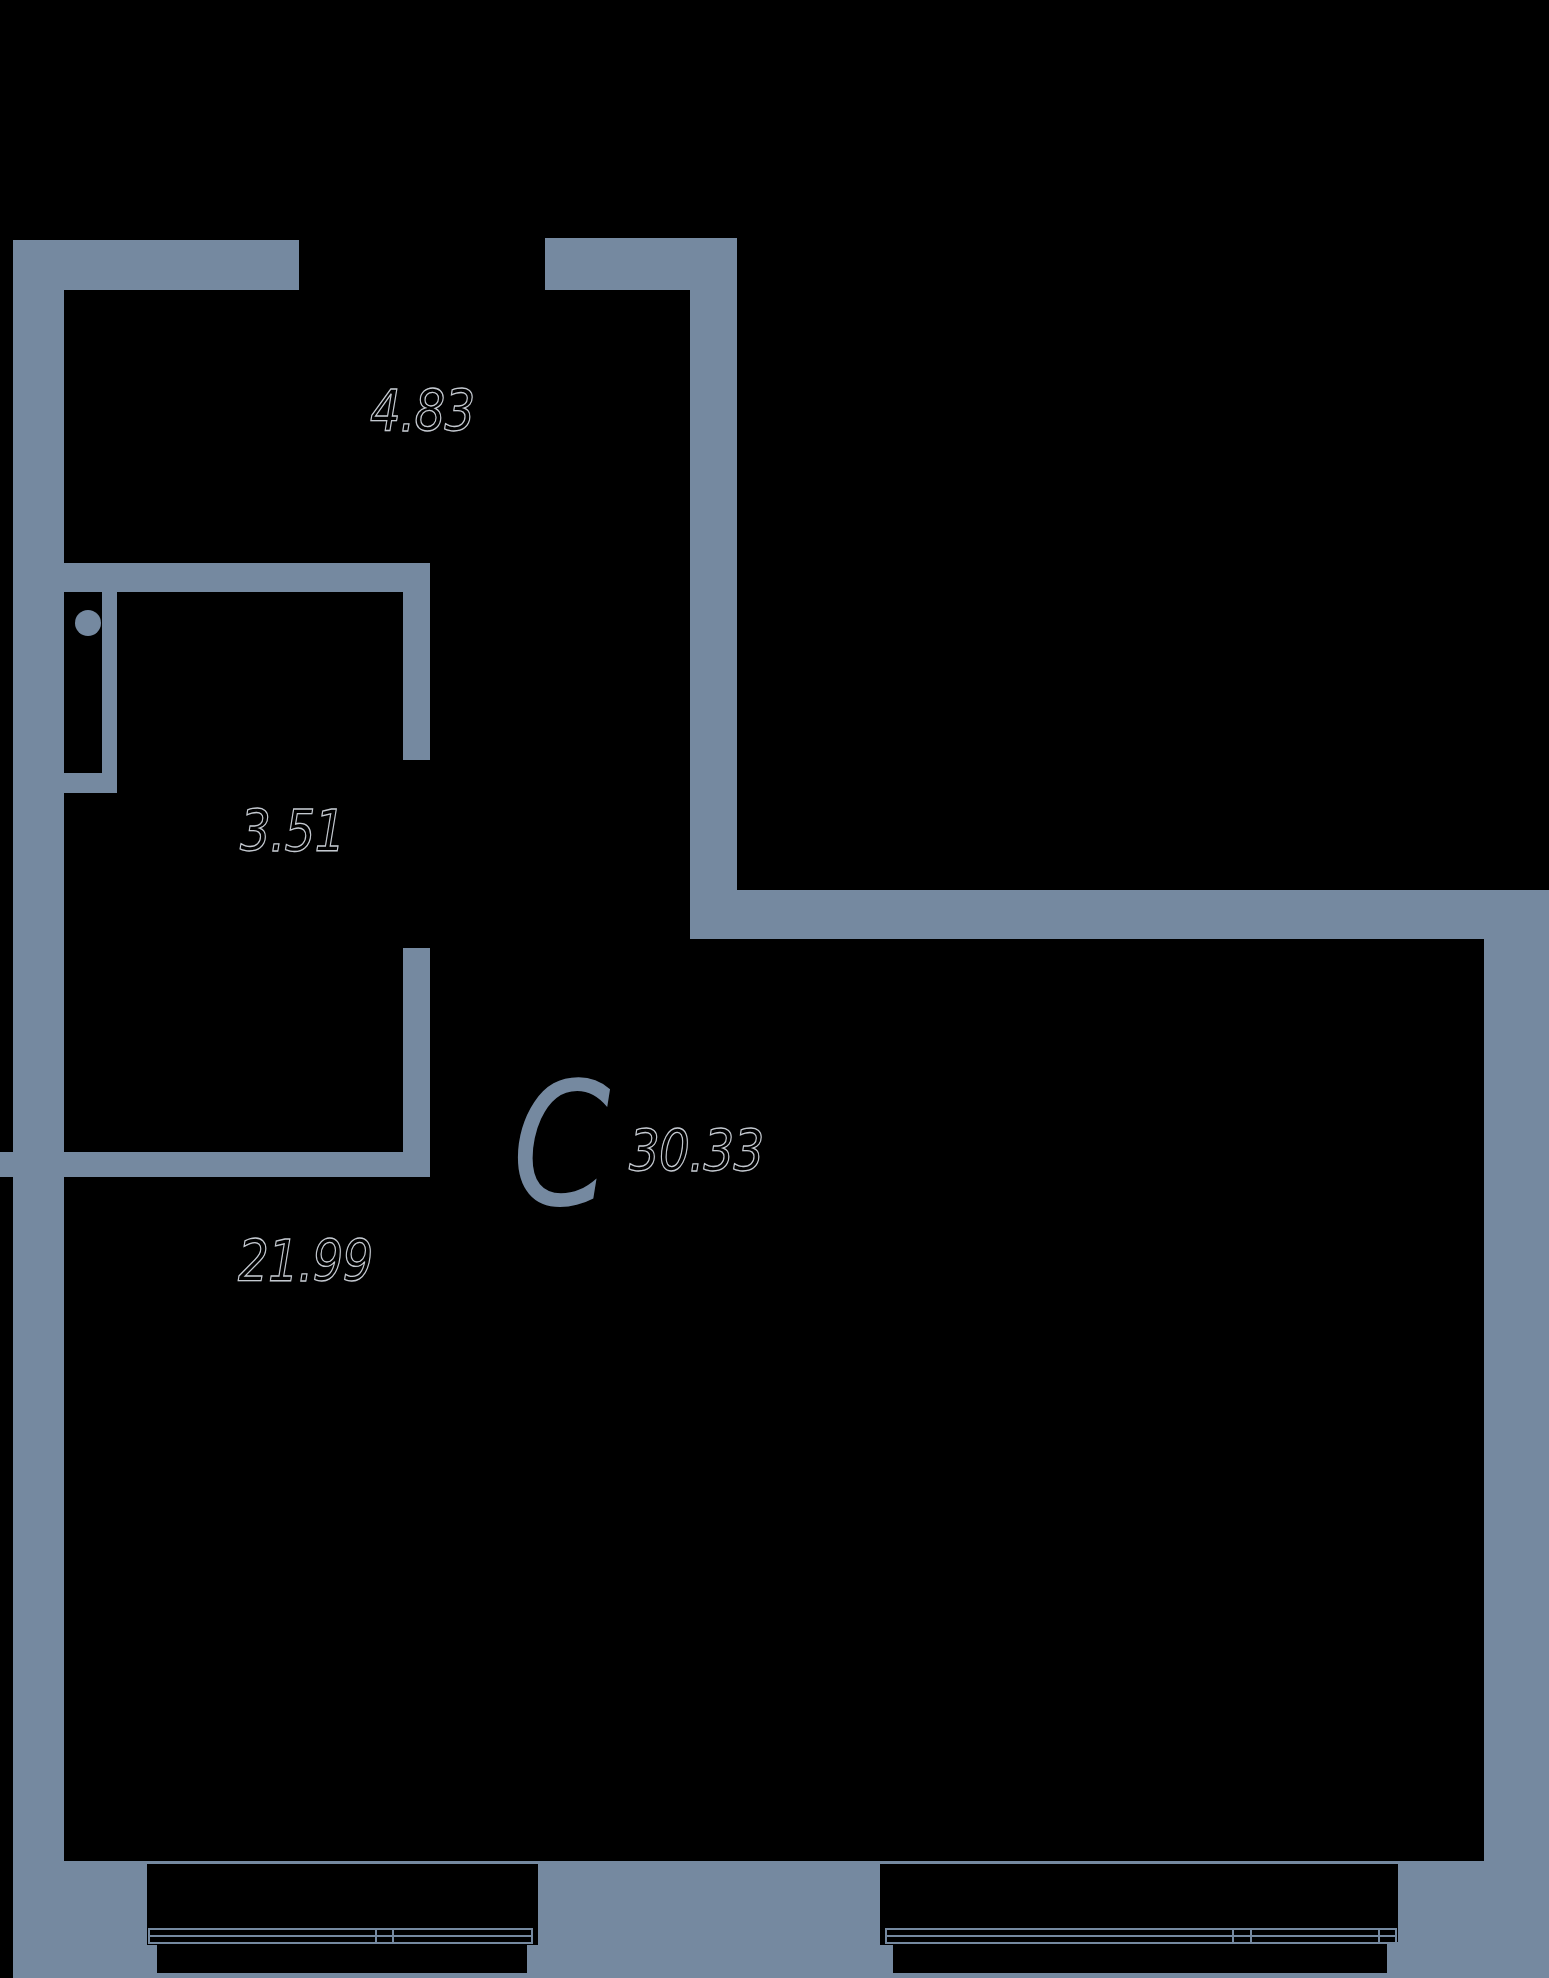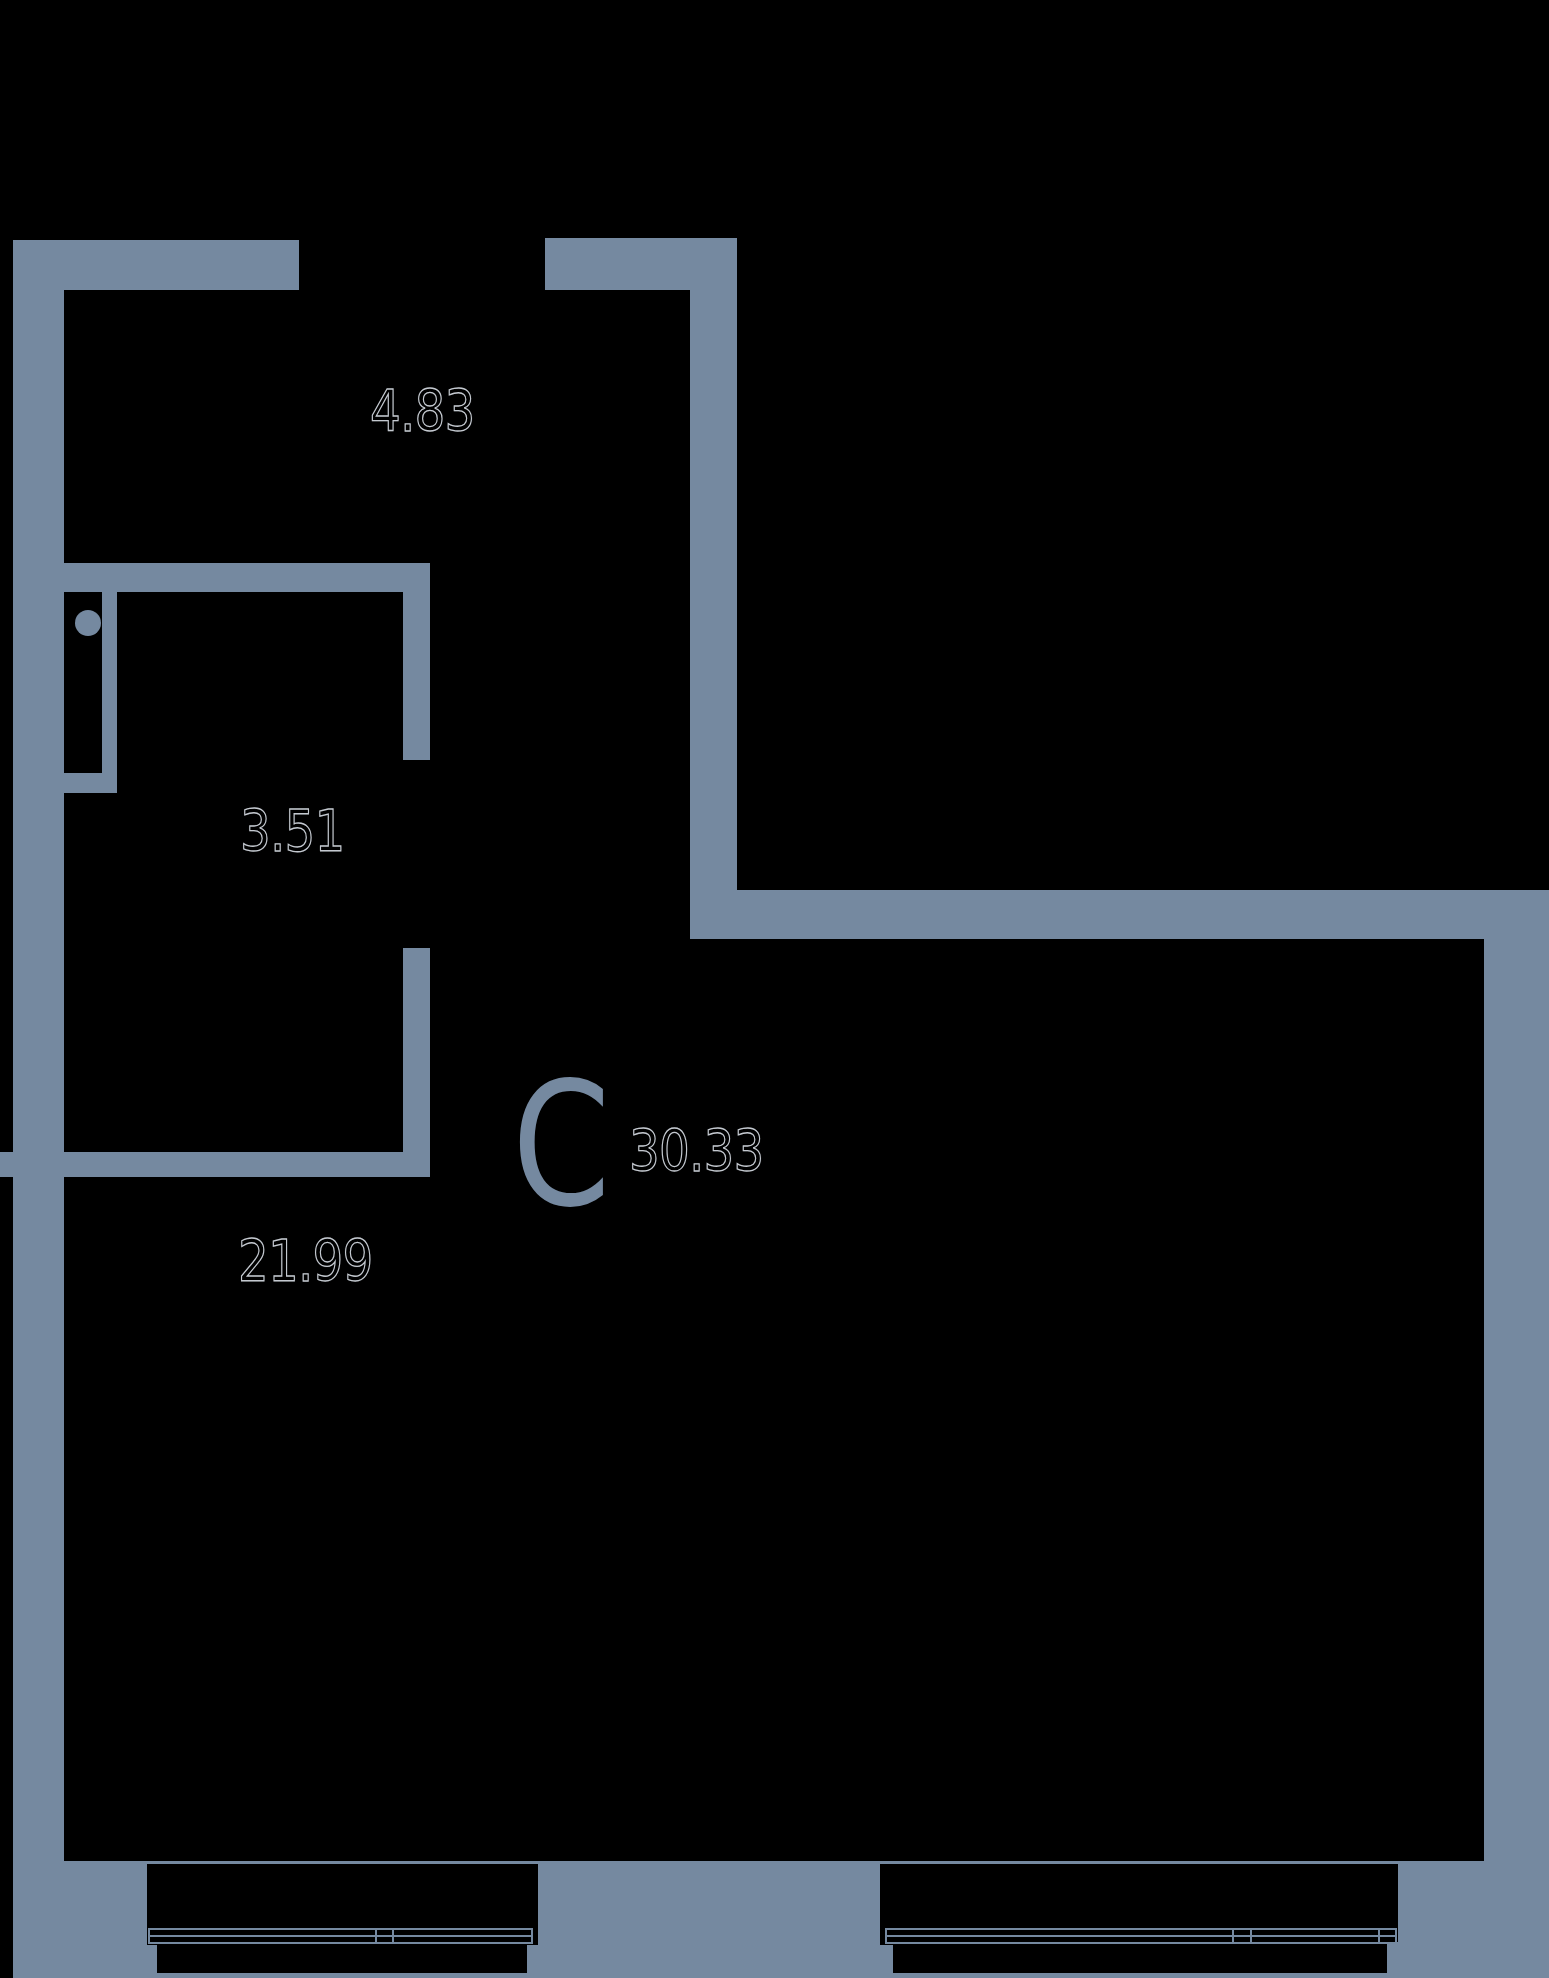--- a/index.html
+++ b/index.html
@@ -7,20 +7,21 @@
     --bg:#000000;
     --outline:#C4C9D0;
   }
   html,body{margin:0;padding:0;background:var(--bg);}
   #plan{
     position:relative;
     width:1549px;height:1978px;
     background:var(--bg);
     overflow:hidden;
     font-family:"DejaVu Sans","Liberation Sans",sans-serif;
+    font-style:italic;
   }
   .wall{position:absolute;background:var(--wall);}
   .knob{position:absolute;background:var(--wall);border-radius:50%;}
   .area-label{
     position:absolute;
     color:#000;
     -webkit-text-stroke:1.3px var(--outline);
     text-shadow:0 0 1px var(--outline);
     font-size:57px;
     line-height:1;

